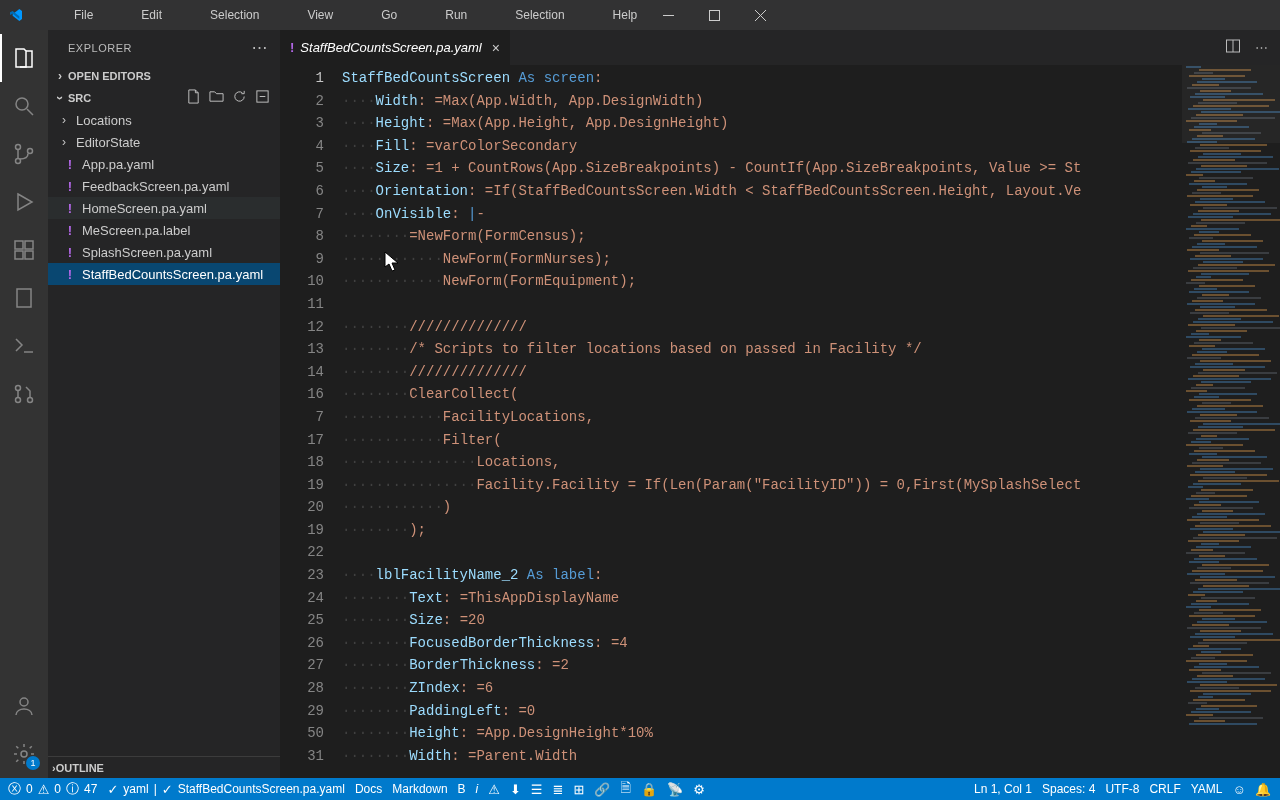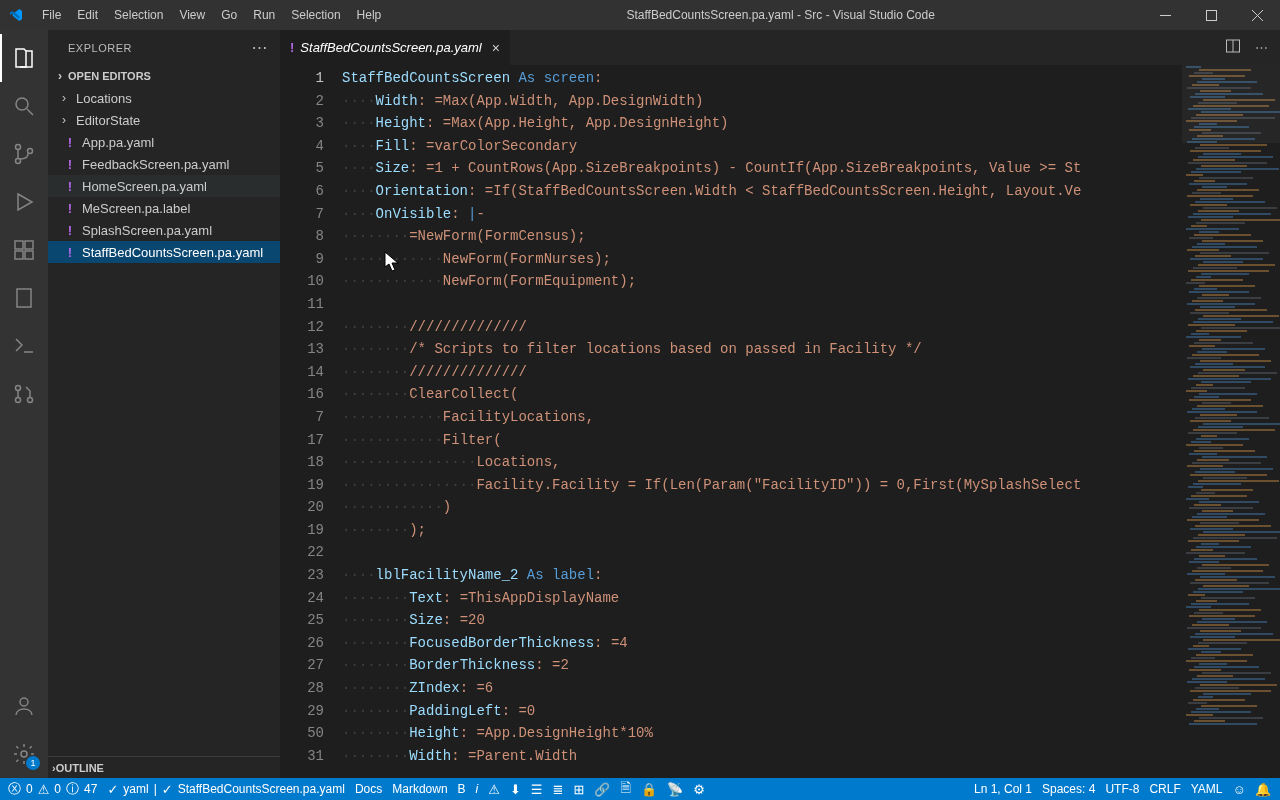--- a/index.html
+++ b/index.html
@@ -27,20 +27,21 @@
     margin-right: 10px;
     display: flex; align-items: center; justify-content: center;
   }
   .menu { display: flex; }
   .menu-item {
     padding: 0 8px;
     line-height: 30px;
     font-size: 12px;
     color: #cccccc;
     cursor: default;
+    margin-left: 32px;
   }
   .title-center {
     flex: 1;
     text-align: center;
     font-size: 12px;
     color: #cccccc;
     padding-left: 30px;
   }
   .win-controls { display: flex; }
   .win-btn {
@@ -290,21 +291,20 @@
   <div class="menu">
     <div class="menu-item">File</div>
     <div class="menu-item">Edit</div>
     <div class="menu-item">Selection</div>
     <div class="menu-item">View</div>
     <div class="menu-item">Go</div>
     <div class="menu-item">Run</div>
     <div class="menu-item">Selection</div>
     <div class="menu-item">Help</div>
   </div>
-  <div class="title-center">StaffBedCountsScreen.pa.yaml - Src - Visual Studio Code</div>
   <div class="win-controls">
     <div class="win-btn">
         <svg width="11" height="1" viewBox="0 0 11 1">
           <rect width="11" height="1" fill="currentColor"></rect>
         </svg>
       </div>
     <div class="win-btn">
         <svg width="11" height="11" viewBox="0 0 11 11">
           <rect x="0.5" y="0.5" width="10" height="10" stroke="currentColor" fill="none"></rect>
         </svg>
@@ -395,20 +395,41 @@
     <div class="sidebar-header">
       <span>EXPLORER</span>
       <span class="sidebar-header-actions">⋯</span>
     </div>
 
     <div class="section-header">
       <span class="chev">›</span>
       <span>OPEN EDITORS</span>
     </div>
 
+    <div class="section-header">
+      <span class="chev" style="transform:rotate(90deg)">›</span>
+      <span>SRC</span>
+      <div class="section-toolbar">
+        <span><svg width="15" height="15" viewBox="0 0 16 16" stroke="currentColor" fill="none">
+              <path d="M3 1h7l3 3v11H3z"></path>
+              <path d="M10 1v3h3"></path>
+            </svg></span>
+        <span><svg width="15" height="15" viewBox="0 0 16 16" stroke="currentColor" fill="none">
+              <path d="M1 3h5l2 2h7v8H1z"></path>
+            </svg></span>
+        <span><svg width="15" height="15" viewBox="0 0 16 16" stroke="currentColor" fill="none">
+              <path d="M13 8a5 5 0 1 1-2-4"></path>
+              <path d="M13 2v3h-3"></path>
+            </svg></span>
+        <span><svg width="15" height="15" viewBox="0 0 16 16" stroke="currentColor" fill="none">
+              <rect x="2" y="2" width="12" height="12"></rect>
+              <path d="M5 8h6"></path>
+            </svg></span>
+      </div>
+    </div>
 
     <div class="tree">
       <div class="tree-item indent1">
         <span class="chev">›</span>
         <span>Locations</span>
       </div>
       <div class="tree-item indent1">
         <span class="chev">›</span>
         <span>EditorState</span>
       </div>

